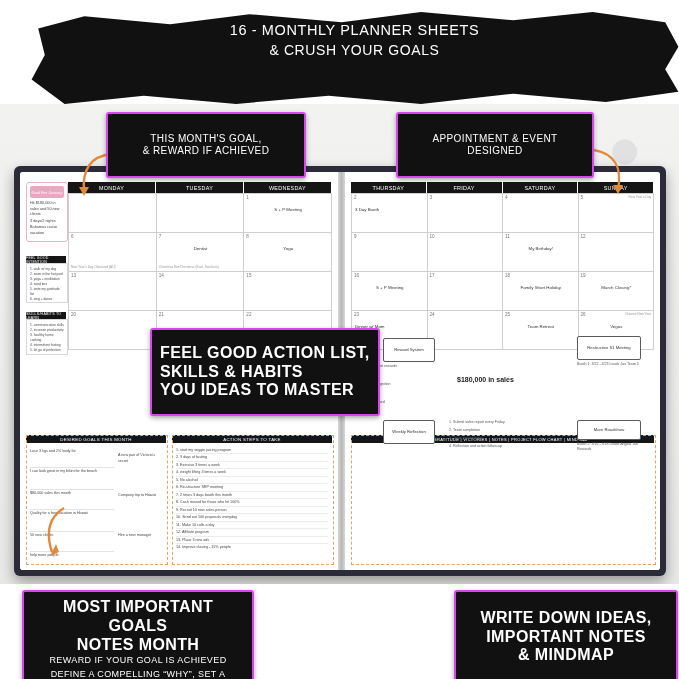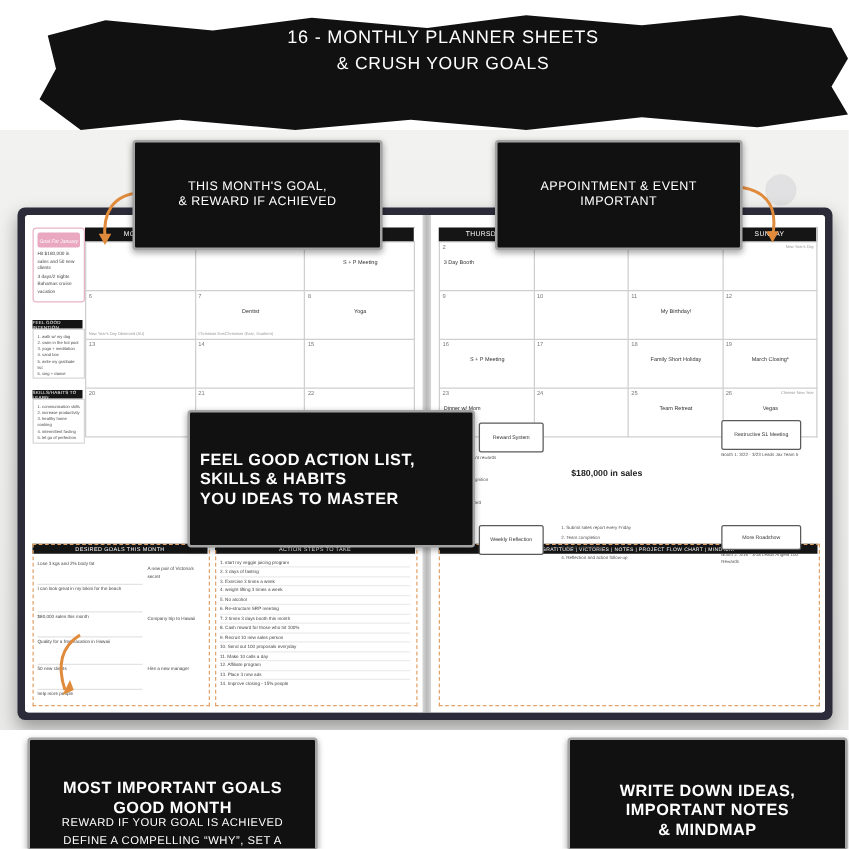--- a/index.html
+++ b/index.html
@@ -106,27 +106,27 @@
     position:absolute;border:1px solid #5a5a5a;border-radius:2px;background:#fff;
     font-size:4.2px;color:#333;display:flex;align-items:center;justify-content:center;
     text-align:center;line-height:1.25;padding:1px;
   }
   .mapcenter{
     position:absolute;font-size:7px;color:#222;font-weight:bold;
   }
 
   
   .callout{
-    position:absolute;background:#111;color:#fff;border:2px solid #a3a3a3;
+    position:absolute;background:#111;color:#fff;border:2px solid #d946ef;
     border-radius:3px;box-shadow:0 2px 5px rgba(0,0,0,.35);
     text-align:center;display:flex;flex-direction:column;
-    align-items:center;justify-content:center;padding:22px 8px;
+    align-items:center;justify-content:center;padding:11px 8px;
     letter-spacing:.4px;
   }
-  .callout .t1{font-size:13px;font-weight:bold;line-height:1.18;}
+  .callout .t1{font-size:16px;font-weight:bold;line-height:1.18;}
   .callout .t2{font-size:10px;line-height:1.2;}
   .callout .t3{font-size:9px;line-height:1.2;}
 
   .arrow{position:absolute;color:#e08a3c;}
   .arrow svg{display:block;}
 
   
   .bottomrow{position:absolute;left:0;top:590px;width:655px;height:88px;}
 </style>
 </head>
@@ -406,33 +406,33 @@
         </svg>
     </div>
   </div>
 
   <div class="callout" style="left:106px;top:112px;width:180px;height:40px;">
     <div class="t2">THIS MONTH'S GOAL,</div>
     <div class="t2">&amp; REWARD IF ACHIEVED</div>
   </div>
   <div class="callout" style="left:396px;top:112px;width:178px;height:40px;">
     <div class="t2">APPOINTMENT &amp; EVENT</div>
-    <div class="t2">IMPORTANT</div>
+    <div class="t2">DESIGNED</div>
   </div>
 
   <div class="callout" style="left:150px;top:328px;width:210px;height:62px;align-items:flex-start;text-align:left;">
     <div class="t1">FEEL GOOD ACTION LIST,</div>
     <div class="t1">SKILLS &amp; HABITS</div>
     <div class="t1">YOU IDEAS TO MASTER</div>
   </div>
 
   <div class="bottomrow">
     <div class="callout" style="left:22px;top:0;width:212px;height:72px;">
       <div class="t1">MOST IMPORTANT GOALS</div>
-      <div class="t1">GOOD MONTH</div>
+      <div class="t1">NOTES MONTH</div>
       <div class="t3">REWARD IF YOUR GOAL IS ACHIEVED</div>
       <div class="t3" style="margin-top:3px;">DEFINE A COMPELLING “WHY”, SET A</div>
     </div>
     <div class="callout" style="left:454px;top:0;width:204px;height:68px;">
       <div class="t1">WRITE DOWN IDEAS,</div>
       <div class="t1">IMPORTANT NOTES</div>
       <div class="t1">&amp; MINDMAP</div>
     </div>
   </div>
 

